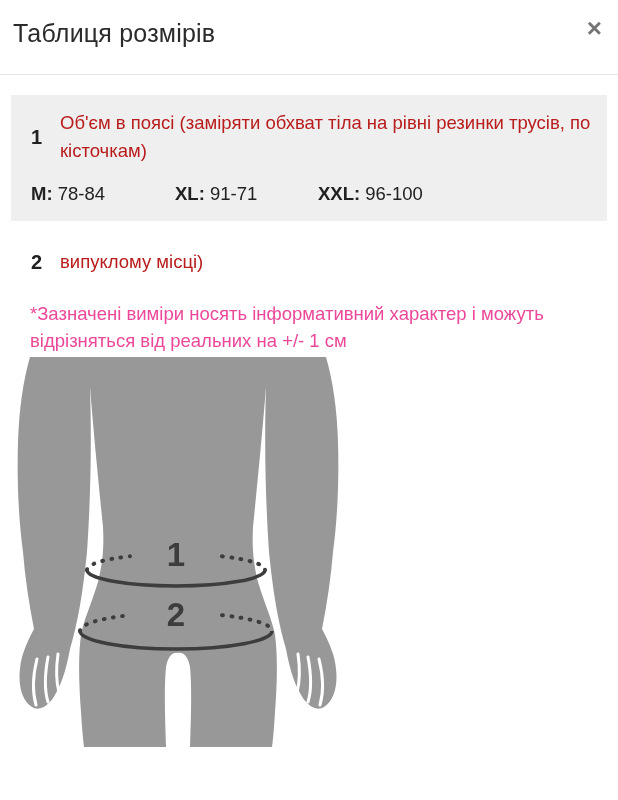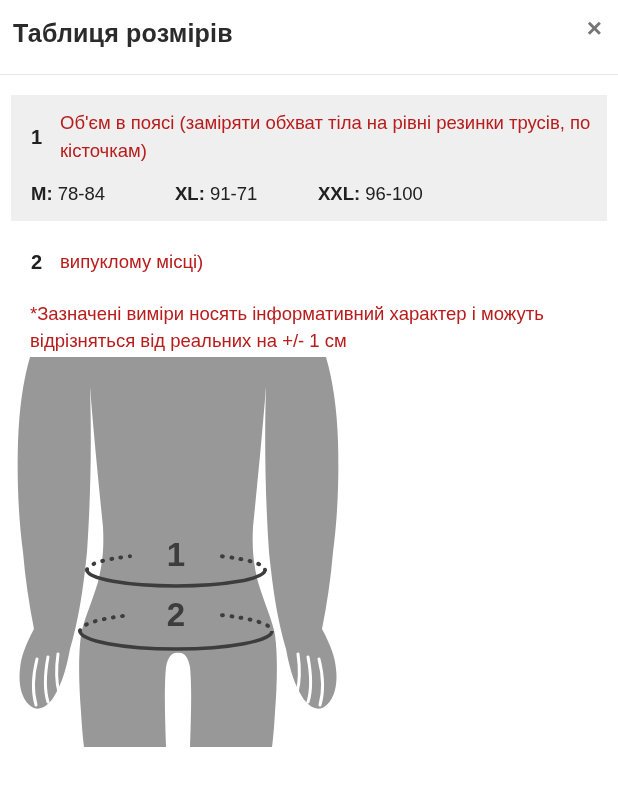--- a/index.html
+++ b/index.html
@@ -15,21 +15,21 @@
   
   .dlg-header {
     position:relative;
     height:75px;
     box-sizing:border-box;
     padding:19px 18px 0 13px;
     border-bottom:1px solid #e4e4e4;
   }
   .dlg-title {
     font-size:25px;
-    font-weight:700;
+    font-weight:400;
     color:#2b2b2b;
     letter-spacing:0.2px;
     margin-top:40px;
   }
   .dlg-close {
     position:absolute;
     top:15px; right:16px;
     font-size:26px;
     font-weight:bold;
     color:#757575;
@@ -70,21 +70,21 @@
     font-size:18.5px;
     line-height:22px;
   }
   .size-cell b { font-weight:bold; }
 
   
   .note {
     margin:24px 20px 0 30px;
     font-size:18.5px;
     line-height:27px;
-    color:#b91c1c;
+    color:#ec4899;
     white-space:nowrap;
   }
 
   
   .figure-wrap { margin:3px 0 0 10px; width:336px; height:390px; }
 </style>
 </head>
 <body>
 
 <div class="dlg-header">

